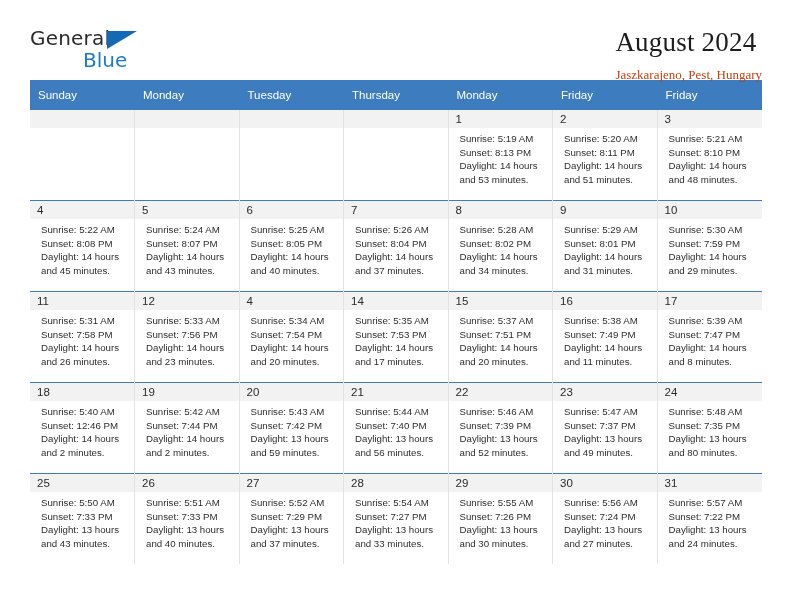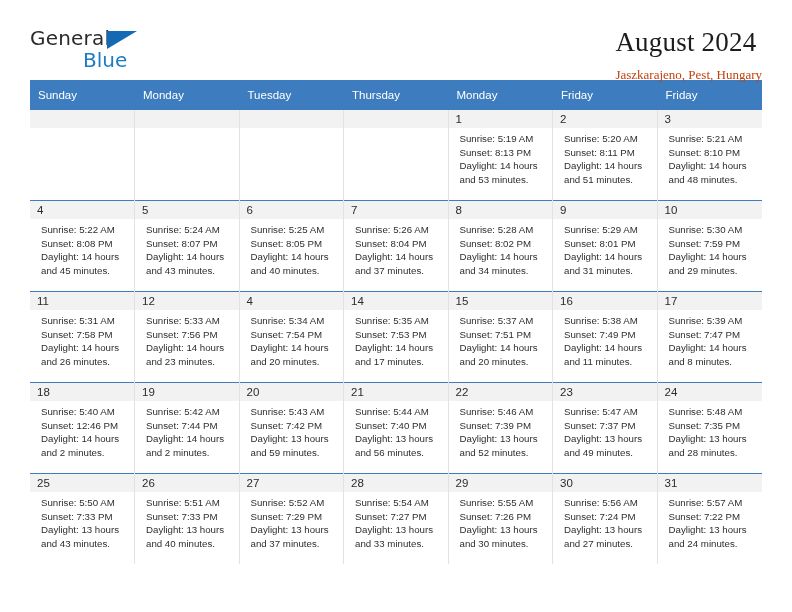--- a/index.html
+++ b/index.html
@@ -450,21 +450,21 @@
               </div>
             </div>
           </td>
           <td>
             <div class="cell">
               <div class="daynum-band">24</div>
               <div class="lines">
                 <div>Sunrise: 5:48 AM</div>
                 <div>Sunset: 7:35 PM</div>
                 <div>Daylight: 13 hours</div>
-                <div>and 28 minutes.</div>
+                <div>and 80 minutes.</div>
               </div>
             </div>
           </td>
         </tr>
         <tr class="week">
           <td>
             <div class="cell">
               <div class="daynum-band">25</div>
               <div class="lines">
                 <div>Sunrise: 5:50 AM</div>

